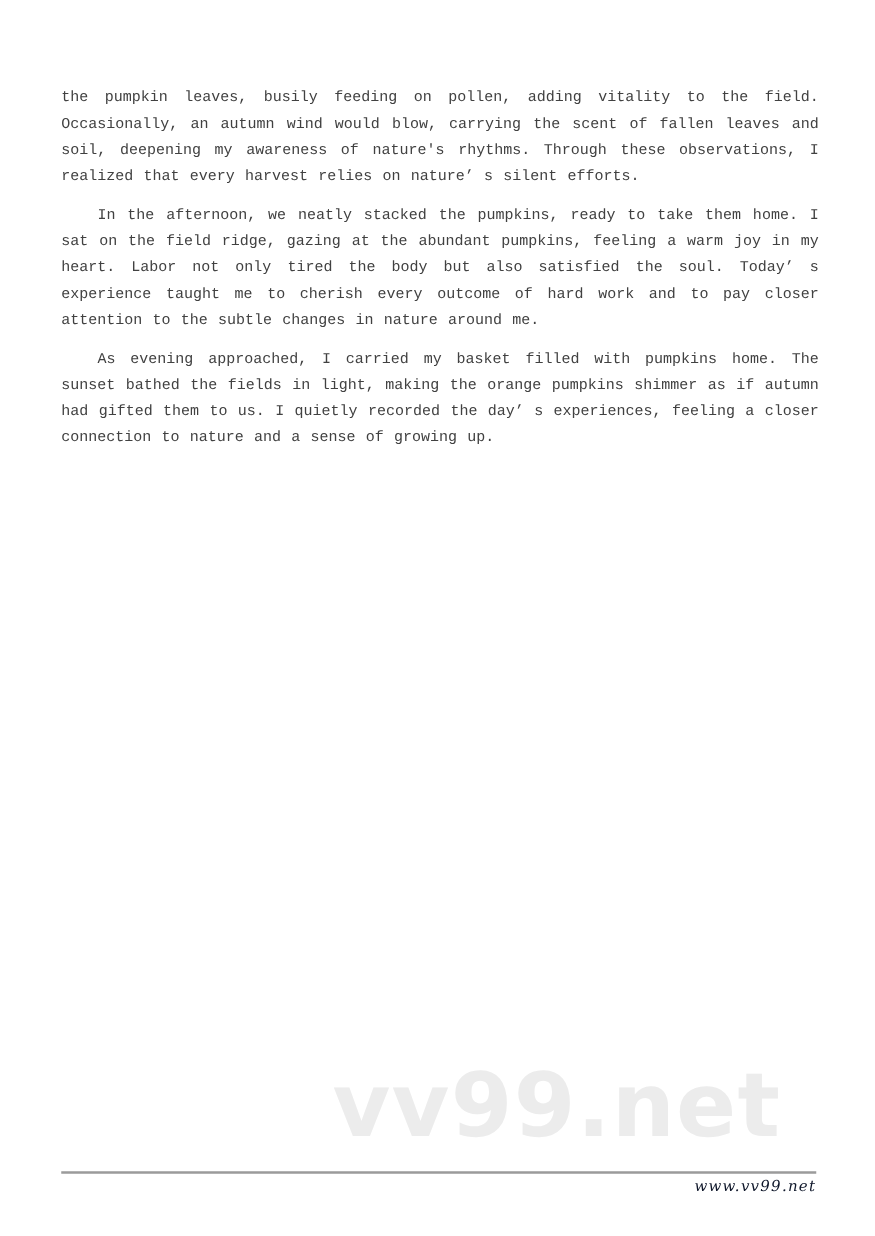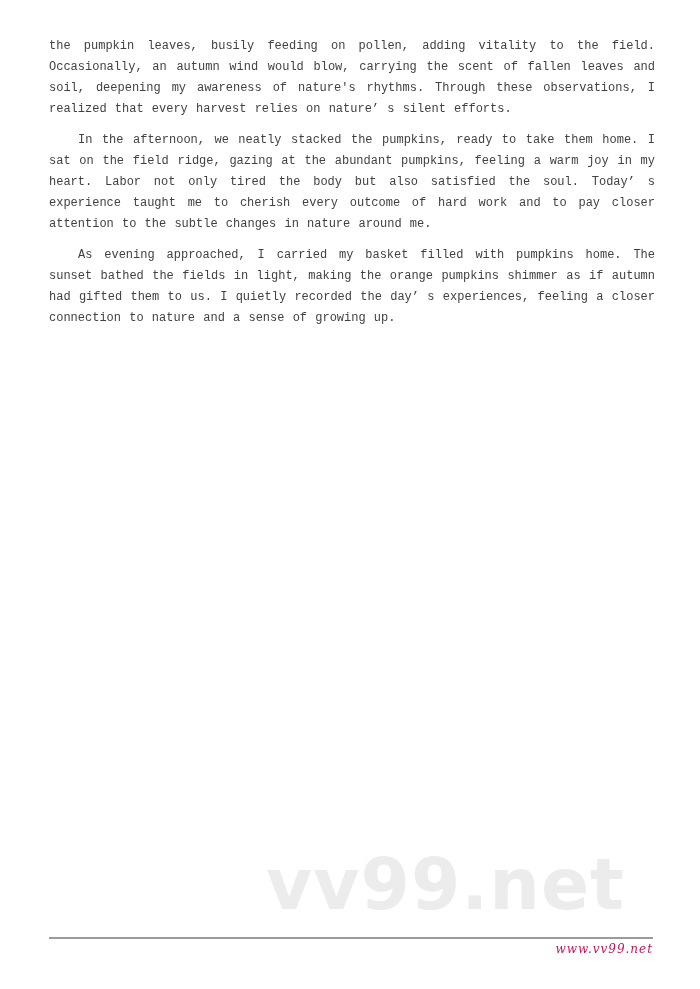--- a/index.html
+++ b/index.html
@@ -11,21 +11,21 @@
     position: relative;
     width: 700px;
     height: 989px;
     background: #ffffff;
     overflow: hidden;
     font-family: "Liberation Mono", "DejaVu Sans Mono", monospace;
   }
   .content {
     position: absolute;
     left: 49px;
-    top: 36px;
+    top: 68px;
     width: 606px;
   }
   .para {
     margin: 0;
     font-size: 12px;
     line-height: 21px;
     color: #414141;
     text-align: justify;
     letter-spacing: 0;
     word-spacing: 1px;
@@ -58,21 +58,21 @@
     background: #9b9b9b;
   }
   .footer-url {
     position: absolute;
     top: 942px;
     right: 47px;
     font-family: "DejaVu Serif", "Liberation Serif", serif;
     font-style: italic;
     font-size: 12px;
     letter-spacing: 1px;
-    color: #be185d;
+    color: #0f172a;
   }
 </style>
 </head>
 <body>
 
 <div class="page">
 
   <div class="content">
     <p class="para">the pumpkin leaves, busily feeding on pollen, adding vitality to the field. Occasionally, an autumn wind would blow, carrying the scent of fallen leaves and soil, deepening my awareness of nature's rhythms. Through these observations, I realized that every harvest relies on nature’ s silent efforts.</p>
     <p class="para indented">In the afternoon, we neatly stacked the pumpkins, ready to take them home. I sat on the field ridge, gazing at the abundant pumpkins, feeling a warm joy in my heart. Labor not only tired the body but also satisfied the soul. Today’ s experience taught me to cherish every outcome of hard work and to pay closer attention to the subtle changes in nature around me.</p>

